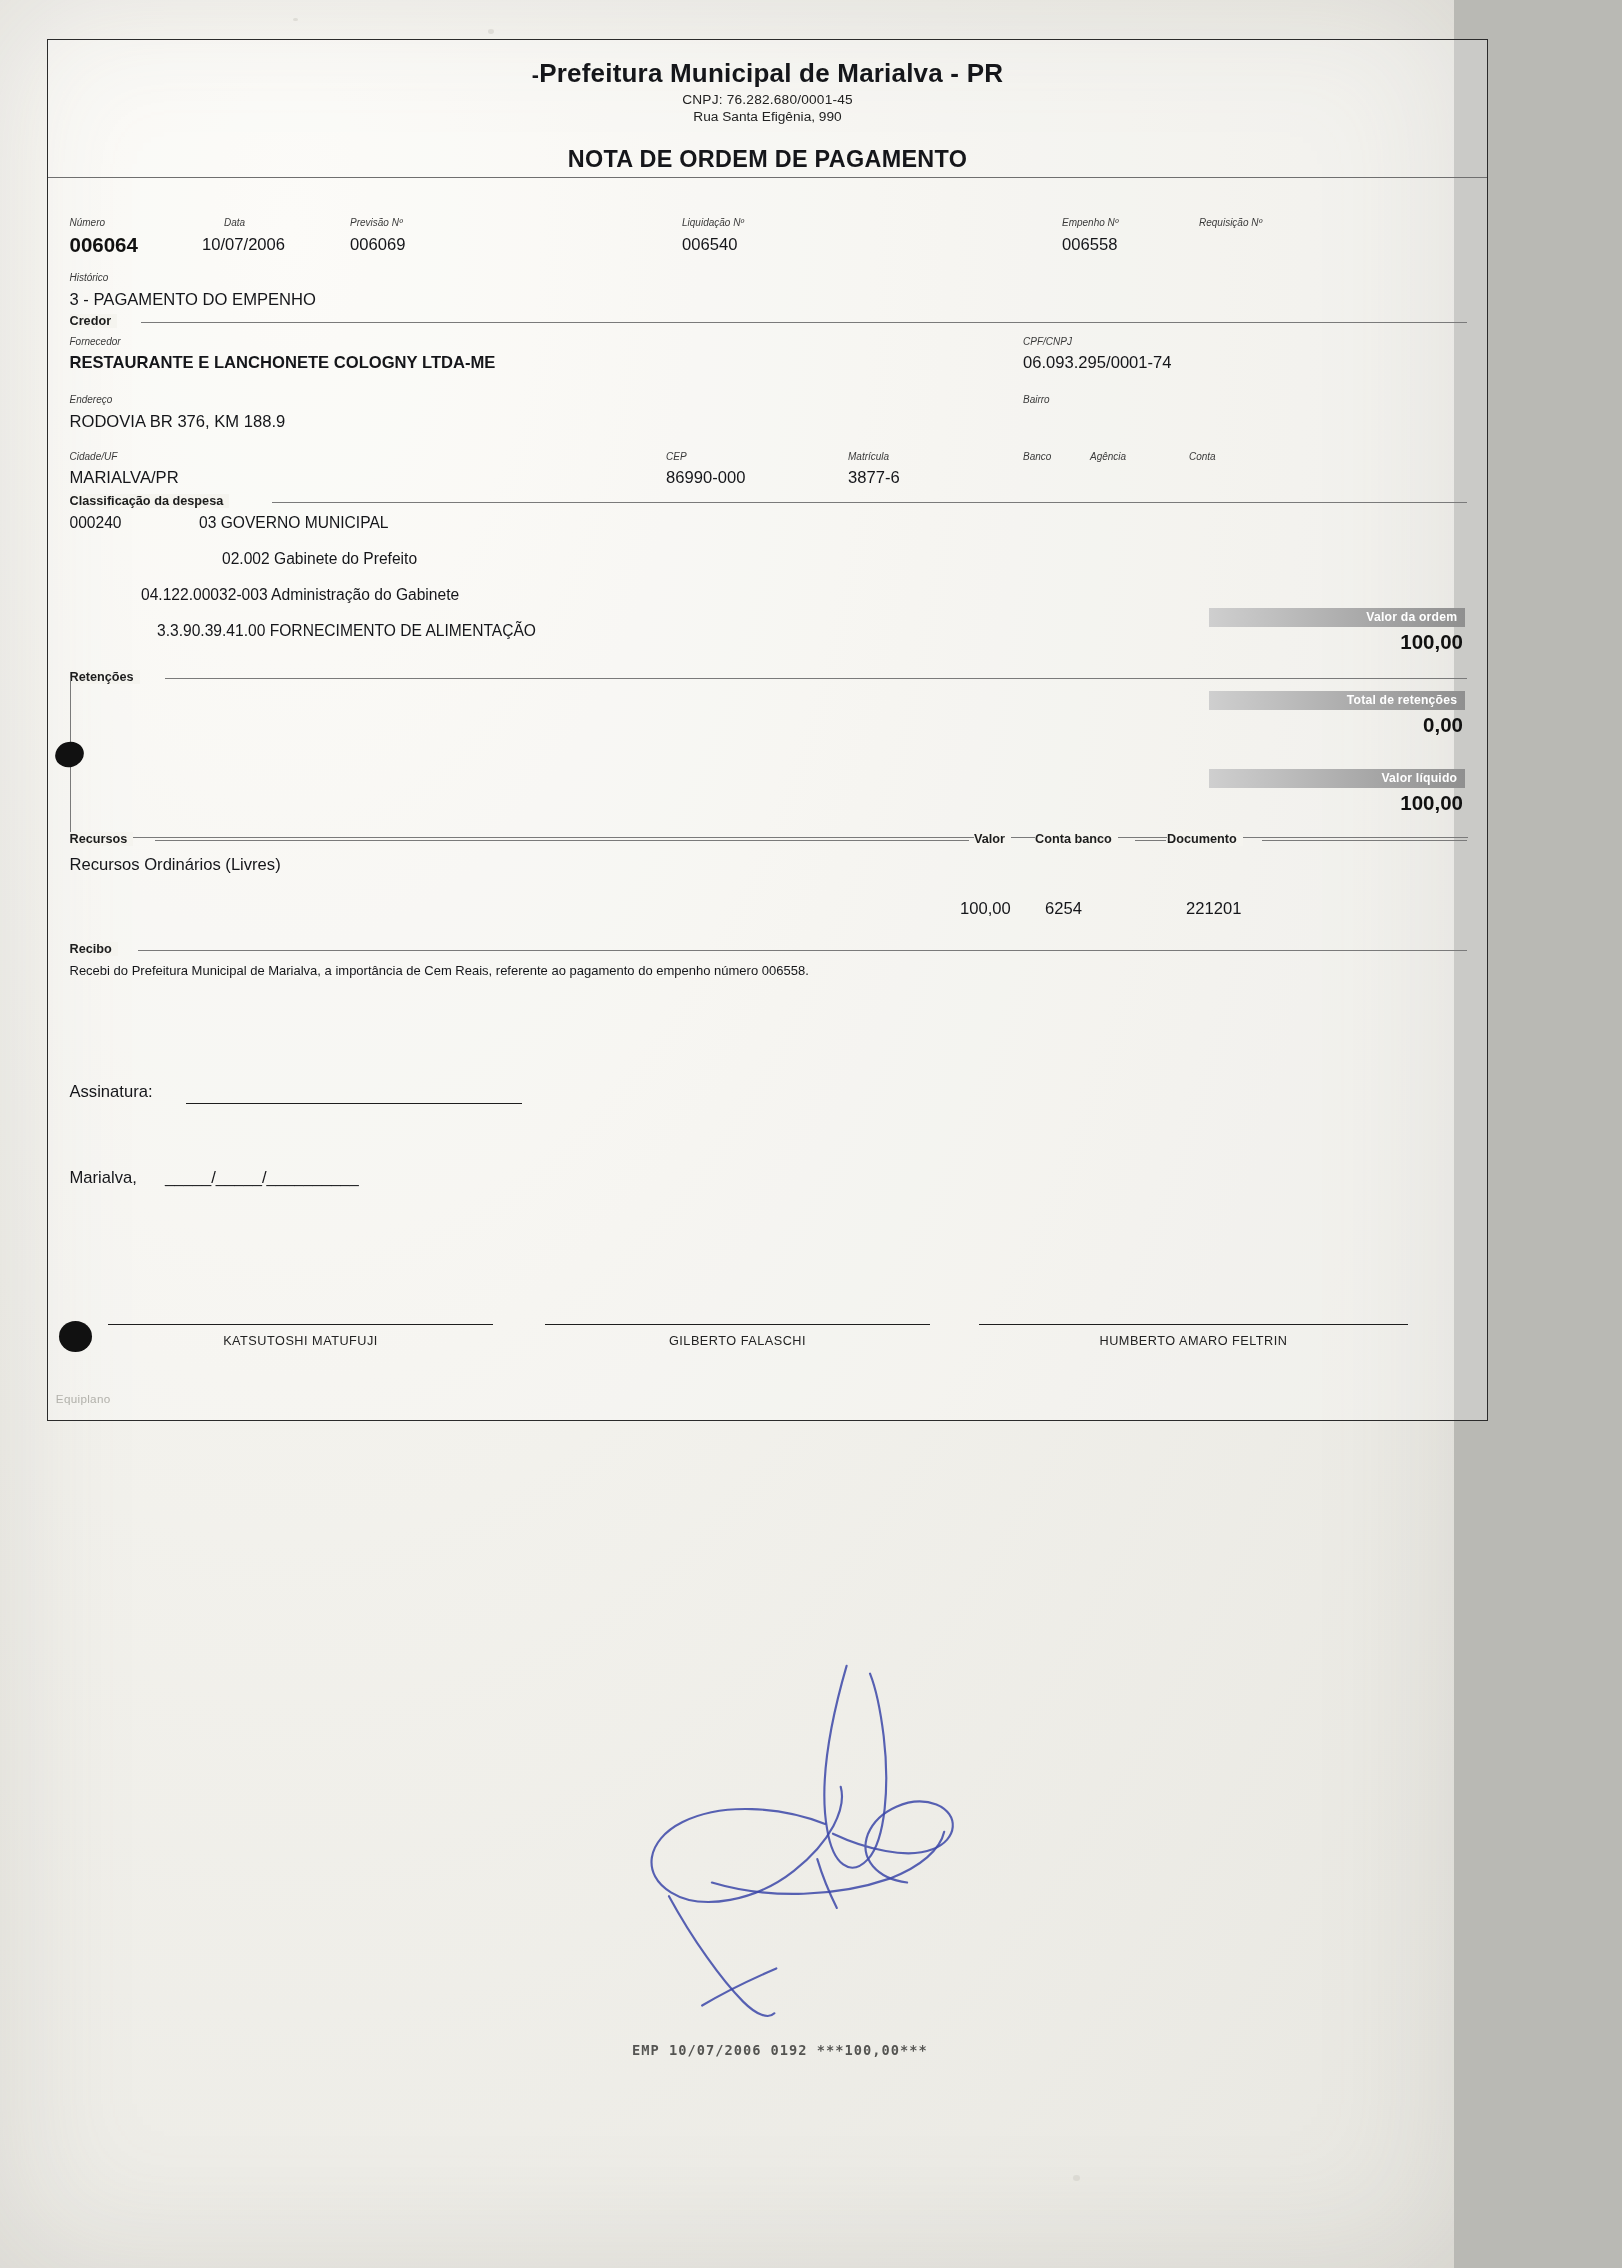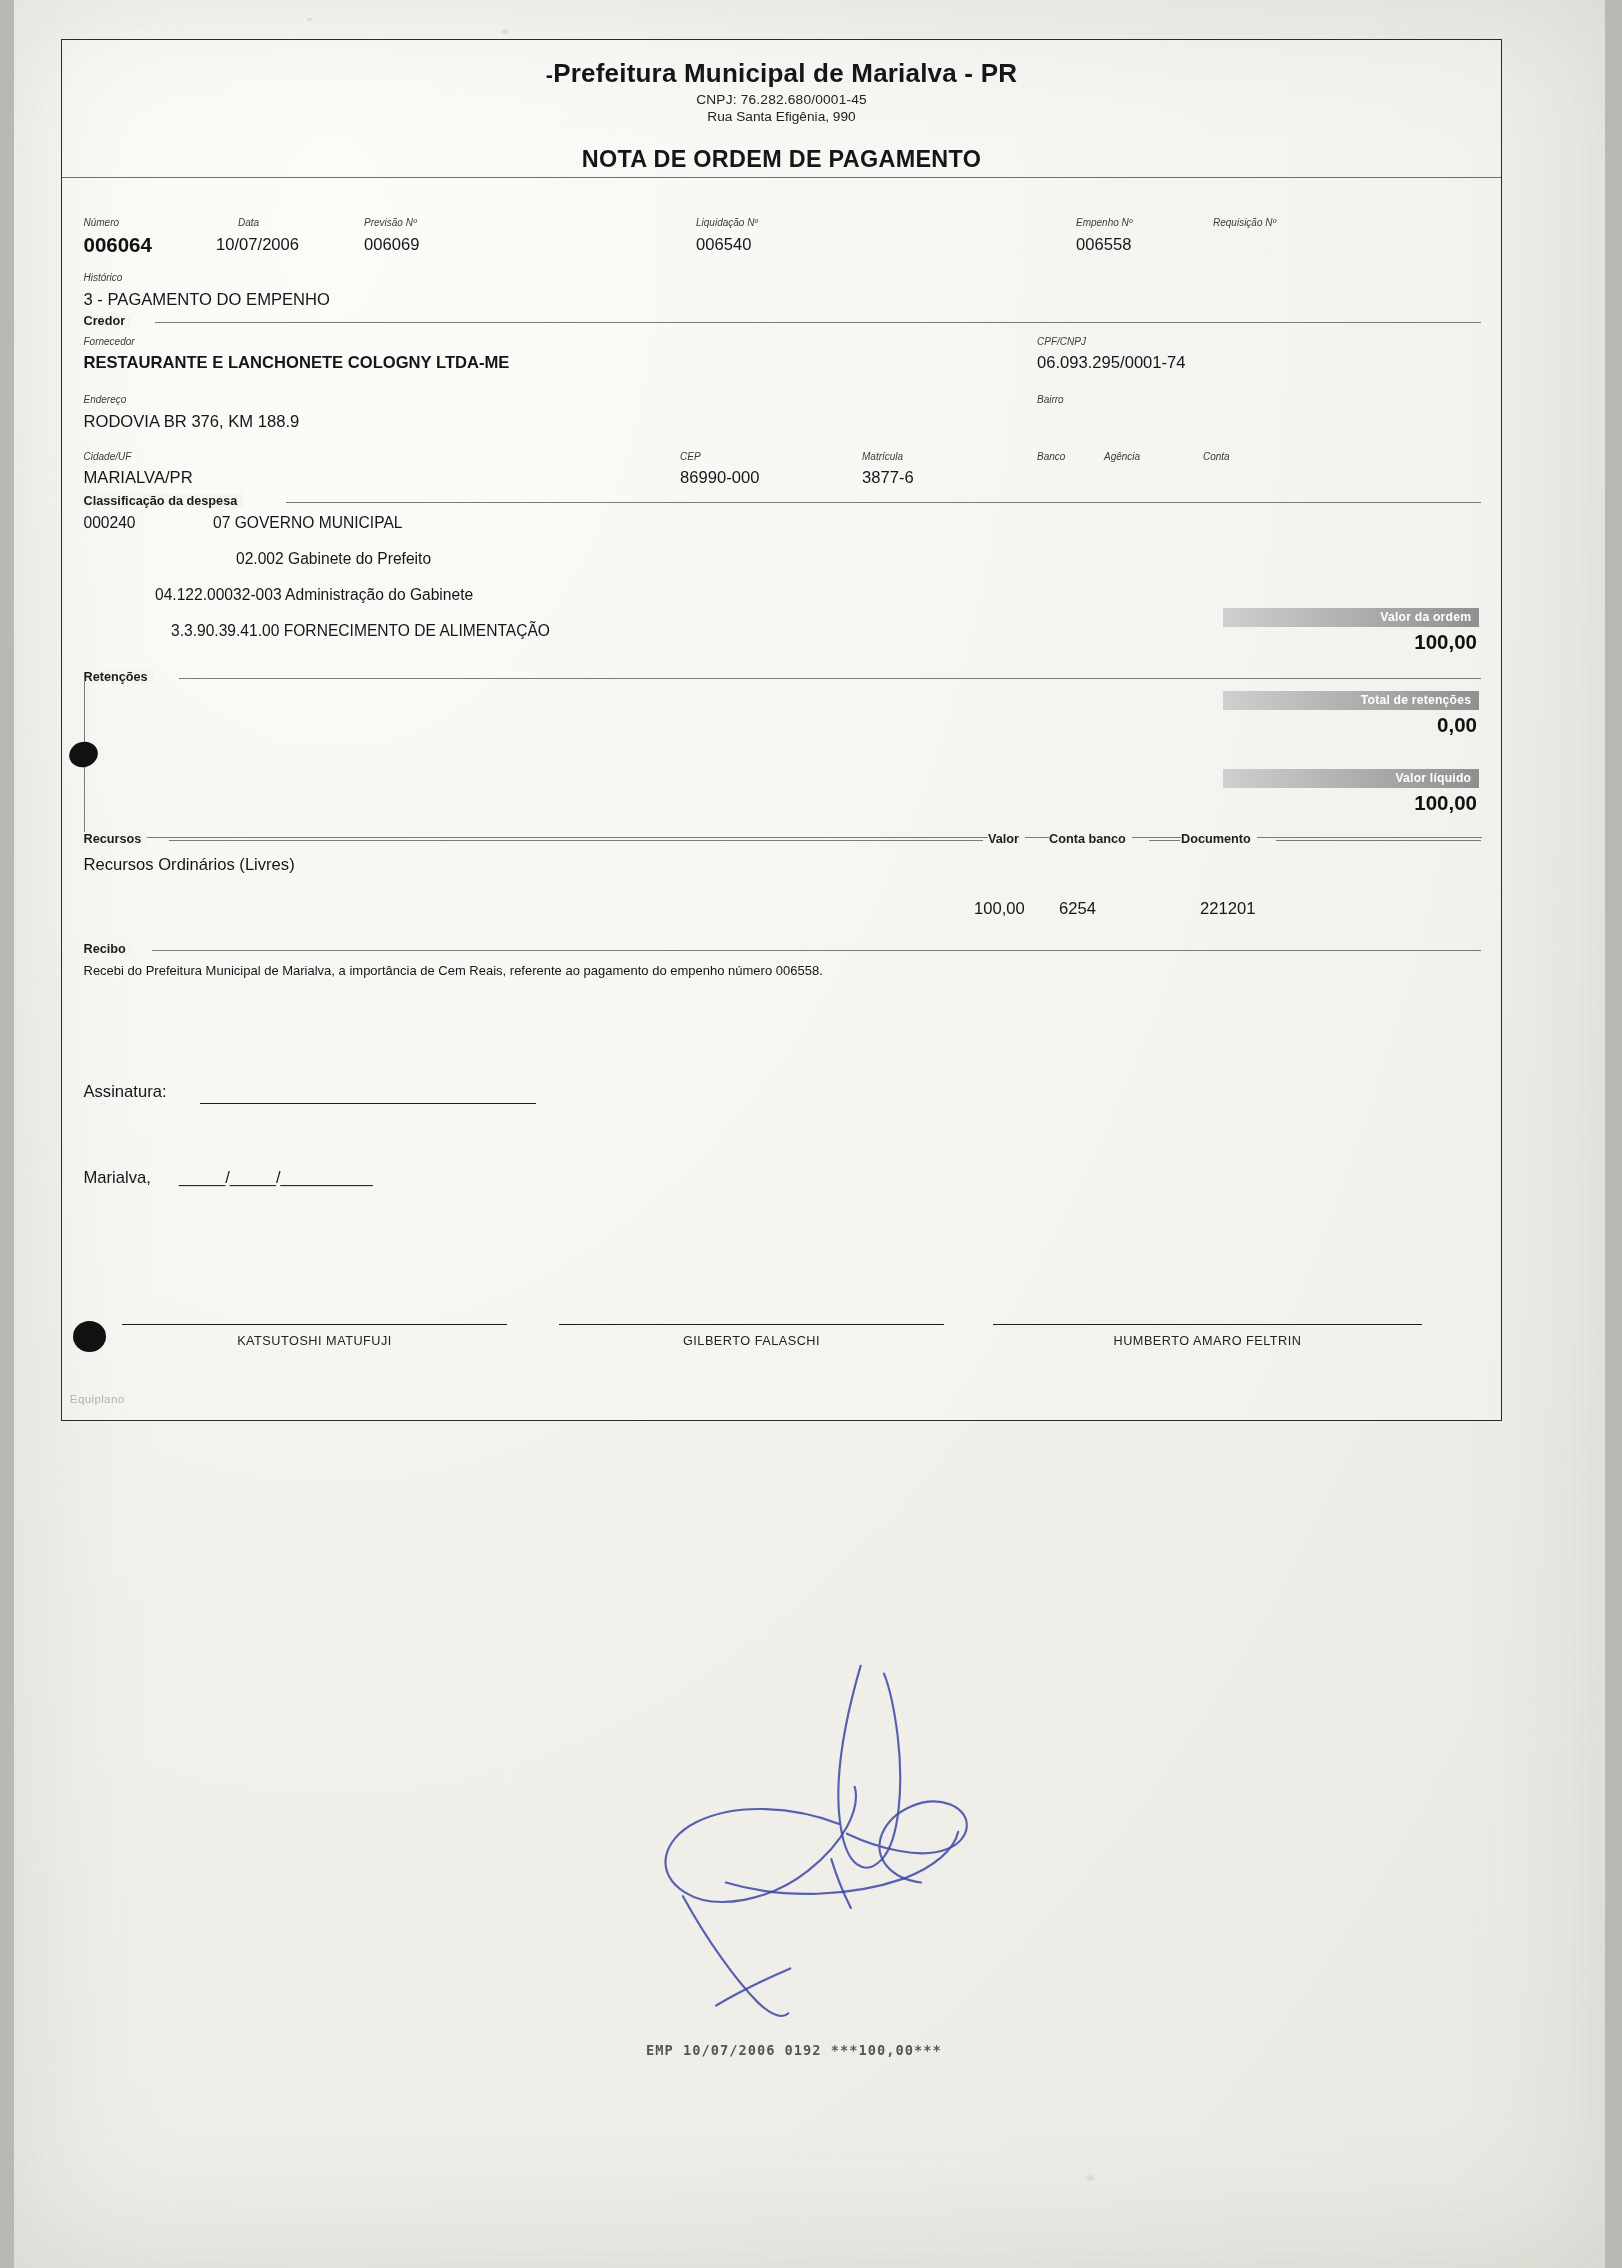--- a/index.html
+++ b/index.html
@@ -9,22 +9,22 @@
   }
   body {
     width: 1623px;
     height: 2268px;
     font-family: "Liberation Sans", sans-serif;
     position: relative;
     overflow: hidden;
   }
   .page {
     position: absolute;
-    left: 14px; top: 0;
-    width: 1591px;
+    left: 0; top: 0;
+    width: 1454px;
     height: 2268px;
     background: #f2f1ec;
     background-image:
       radial-gradient(ellipse at 20% 10%, #fbfaf6 0%, #f3f2ed 40%, #e8e7e1 100%);
   }
   .paper-edge {
     position: absolute;
     left: 0; top: 0; right: 0; bottom: 0;
     box-shadow: inset 0 0 137px rgba(120,118,110,0.18);
     pointer-events: none;
@@ -300,21 +300,21 @@
       <div class="abs lbl" style="left:1042px;top:411px;">Agência</div>
       <div class="abs val" style="left:1042px;top:428px;"></div>
 
       <div class="abs lbl" style="left:1141px;top:411px;">Conta</div>
       <div class="abs val" style="left:1141px;top:428px;"></div>
 
       <div class="legend" style="left:21.5px;top:454px;background:#f5f4ef;">Classificação da despesa</div>
       <div class="rule" style="left:224px;top:462px;width:1195px;"></div>
 
       <div class="abs val val-sm" style="left:21.5px;top:474px;">000240</div>
-      <div class="abs val val-sm" style="left:151px;top:474px;">07 GOVERNO MUNICIPAL</div>
+      <div class="abs val val-sm" style="left:151px;top:474px;">03 GOVERNO MUNICIPAL</div>
 
       <div class="abs val val-sm" style="left:174px;top:510px;">02.002 Gabinete do Prefeito</div>
 
       <div class="abs val val-sm" style="left:93px;top:546px;">04.122.00032-003 Administração do Gabinete</div>
 
       <div class="abs val val-sm" style="left:109px;top:582px;">3.3.90.39.41.00 FORNECIMENTO DE ALIMENTAÇÃO</div>
 
       <div class="money-box" style="left:1161px;top:568px;">
         <div class="money-cap">Valor da ordem</div>
         <div class="money-val">100,00</div>

